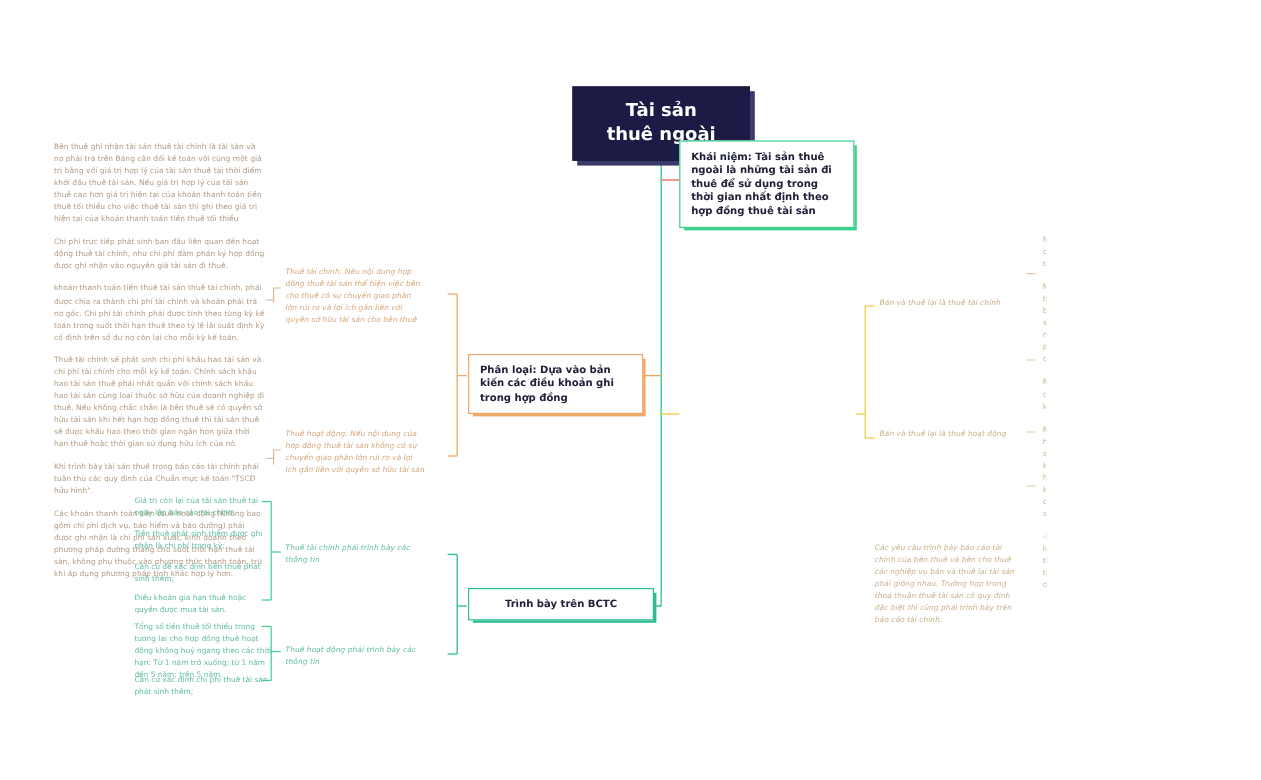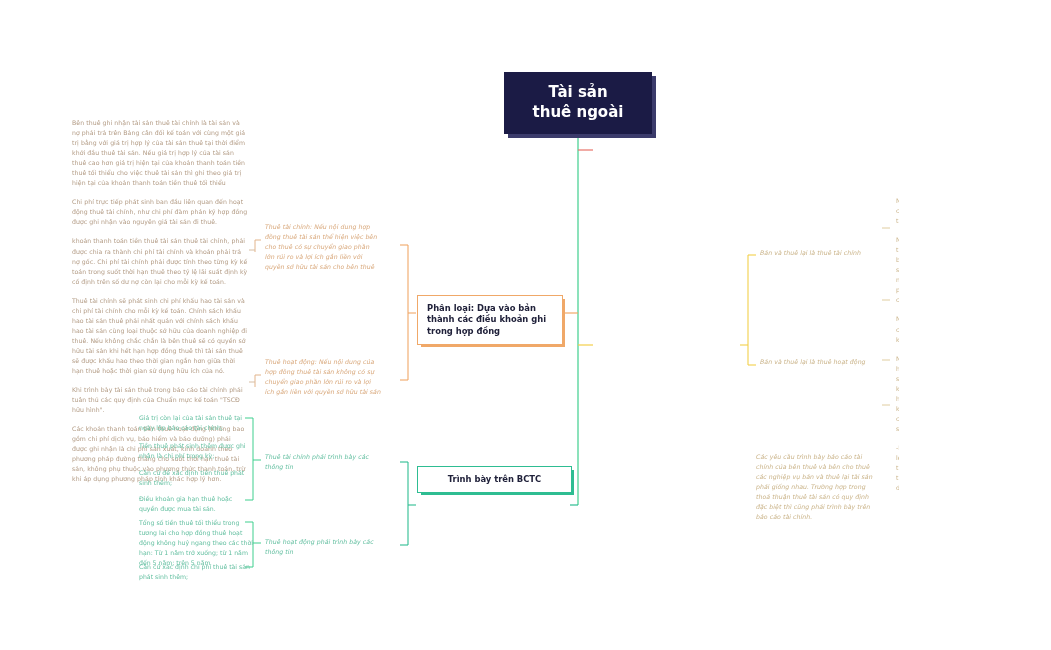--- a/index.html
+++ b/index.html
@@ -10,21 +10,20 @@
   }
   body {
     font-family: "DejaVu Sans", "Liberation Sans", sans-serif;
   }
   #canvas {
     position: relative;
     width: 872px;
     height: 650px;
     overflow: hidden;
     background: #ffffff;
-    margin-left: 27px;
   }
   svg#connectors {
     position: absolute;
     left: 0; top: 0;
     width: 1051px;
     height: 650px;
     pointer-events: none;
   }
 
   
@@ -130,25 +129,26 @@
     <path d="M721 365 L729 365" stroke="#f3cf4a" stroke-width="1.1" fill="none"></path>
 
     <path d="M855 228 L863 228" stroke="#e0cda0" stroke-width="1" fill="none"></path>
     <path d="M855 300 L863 300" stroke="#e0cda0" stroke-width="1" fill="none"></path>
     <path d="M855 360 L863 360" stroke="#e0cda0" stroke-width="1" fill="none"></path>
     <path d="M855 405 L863 405" stroke="#e0cda0" stroke-width="1" fill="none"></path>
   </svg>
 
   <div class="node node-root" style="left:477px; top:72px; width:148px;">Tài sản thuê ngoài</div>
 
+  <div class="node node-box g-green" style="left:566px; top:117px; width:146px;">Khái niệm: Tài sản thuê ngoài là những tài sản đi thuê để sử dụng trong thời gian nhất định theo hợp đồng thuê tài sản</div>
 
-  <div class="node node-box g-orange" style="left:390px; top:295px; width:146px;">Phân loại: Dựa vào bản thành các điều khoản ghi trong hợp đồng</div>
+  <div class="node node-box g-orange" style="left:390px; top:295px; width:146px;">Phân loại: Dựa vào bản kiến các điều khoản ghi trong hợp đồng</div>
 
 
-  <div class="node node-box g-teal" style="left:390px; top:466px; width:155px; text-align:center;">Trình bày trên BCTC</div>
+  <div class="node node-box g-teal" style="left:390px; top:490px; width:155px; text-align:center;">Trình bày trên BCTC</div>
 
   <div class="txt t-ital t-orange" style="left:238px; top:222px; width:116px;">Thuê tài chính: Nếu nội dung hợp đồng thuê tài sản thể hiện việc bên cho thuê có sự chuyển giao phần lớn rủi ro và lợi ích gắn liền với quyền sở hữu tài sản cho bên thuê</div>
 
   <div class="txt t-ital t-orange" style="left:238px; top:357px; width:116px;">Thuê hoạt động: Nếu nội dung của  hợp đồng thuê tài sản không có sự chuyển giao phần lớn rủi ro và lợi ích gắn liền với quyền sở hữu tài sản</div>
 
   <div class="txt t-ital t-green" style="left:238px; top:452px; width:120px;">Thuê tài chính  phải trình bày các thông tin</div>
 
   <div class="txt t-ital t-green" style="left:238px; top:537px; width:120px;">Thuê hoạt động phải trình bày các thông tin</div>
 
   <div class="txt t-ital t-gold" style="left:733px; top:248px; width:122px;">Bán và thuê lại là thuê tài chính</div>

